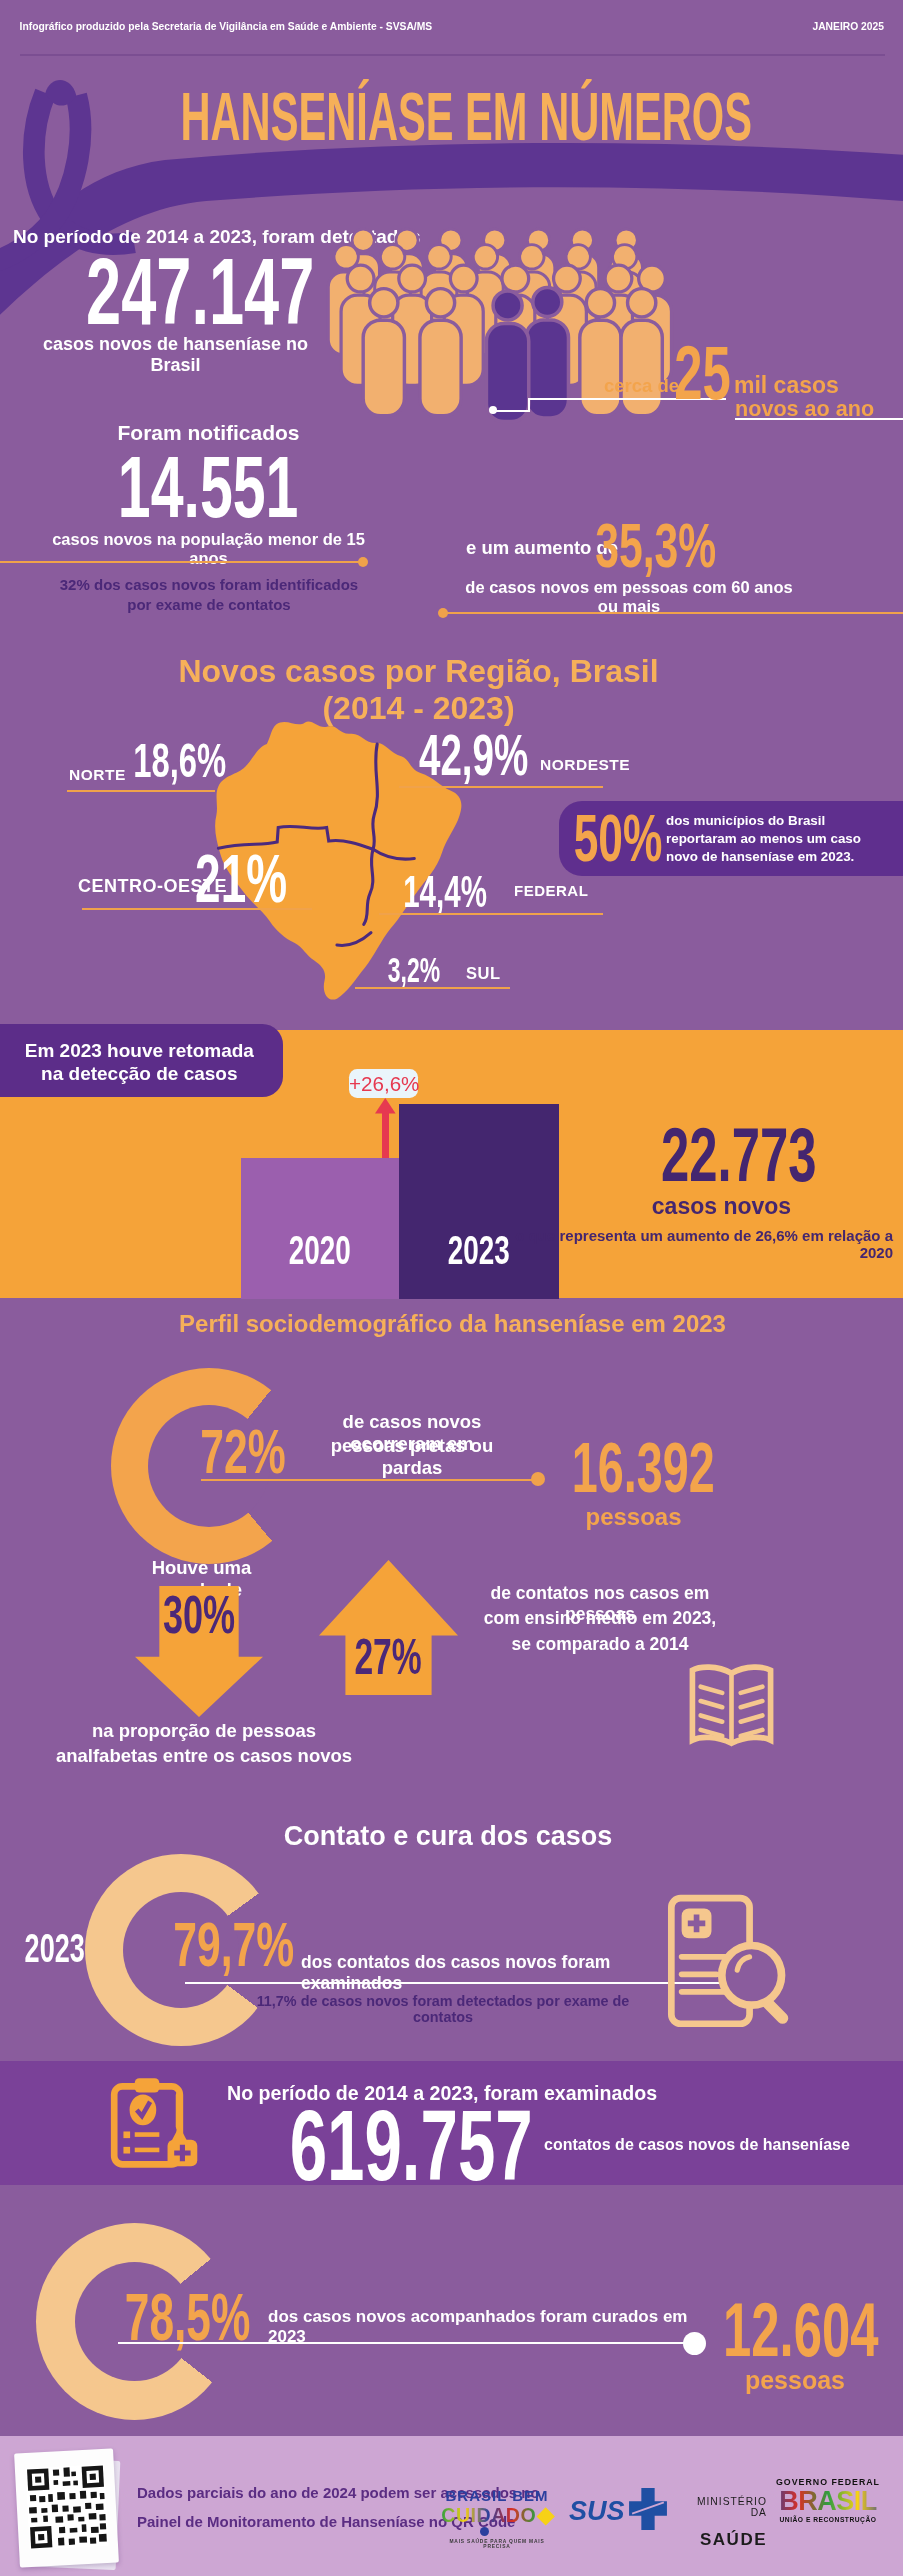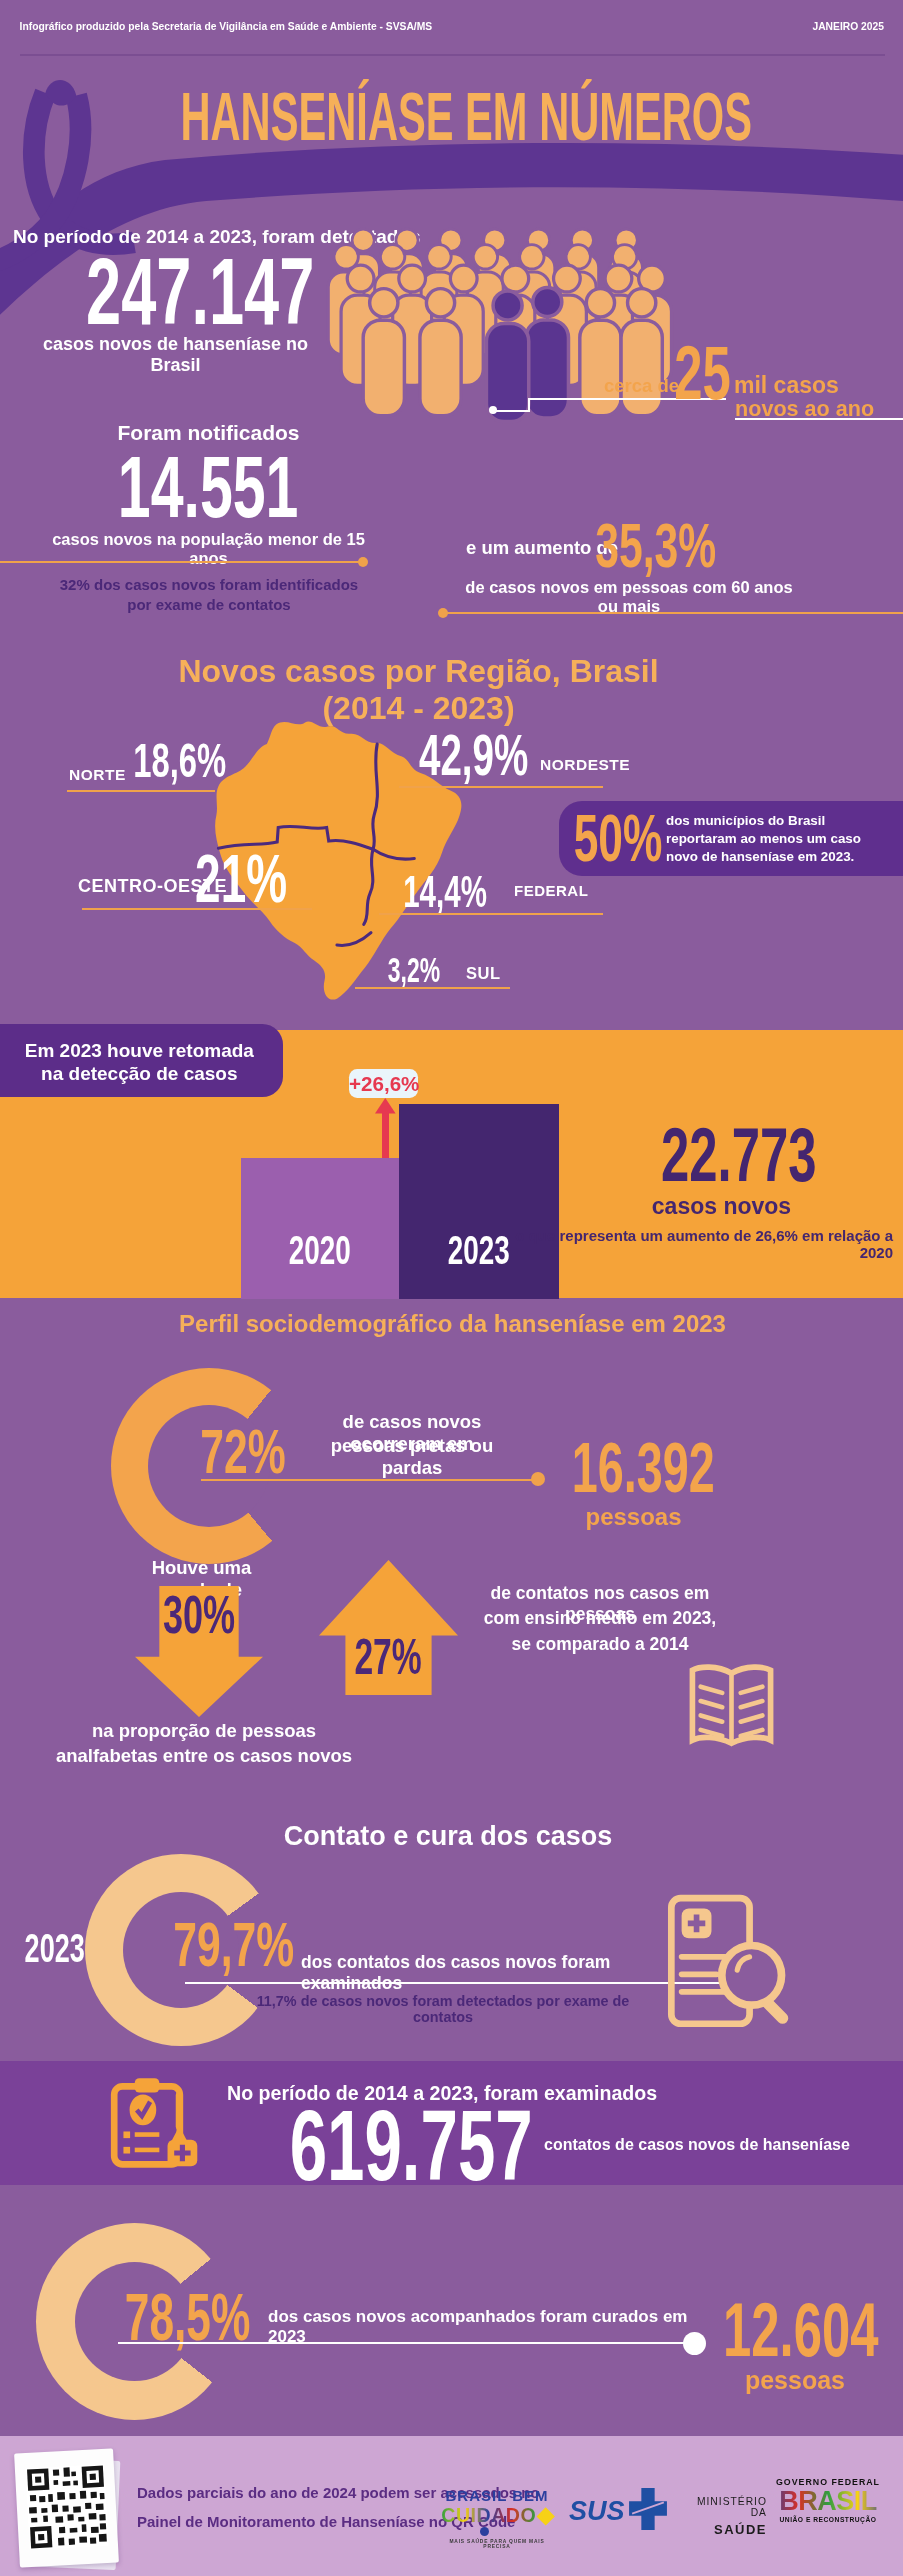--- a/index.html
+++ b/index.html
@@ -32,21 +32,21 @@
   #c72::after{inset:37px}
   #c797{left:85px;top:1854px;width:192px;height:192px;background:conic-gradient(from 127deg,var(--tan) 0 79.7%,transparent 0)}
   #c797::after{inset:38px}
   #c785{left:36px;top:2223px;width:197px;height:197px;background:conic-gradient(from 128deg,var(--tan) 0 78.5%,transparent 0)}
   #c785::after{inset:39px}
   .arrowdn{position:absolute;left:135px;top:1586px;width:128px;height:131px;background:var(--orange);
     clip-path:polygon(19% 0,81% 0,81% 54%,100% 54%,50% 100%,0 54%,19% 54%)}
   .arrowup{position:absolute;left:319px;top:1560px;width:139px;height:135px;background:var(--orange);
     clip-path:polygon(50% 0,100% 56%,81% 56%,81% 100%,19% 100%,19% 56%,0 56%)}
   .badge{position:absolute;left:349px;top:1069px;width:69px;height:29px;background:var(--badge);
-    border-radius:8.2px;color:var(--red);font-weight:bold;font-size:20.6px;line-height:29px;text-align:center}
+    border-radius:8.2px;color:var(--red);font-weight:normal;font-size:20.6px;line-height:29px;text-align:center}
   .gradtext{background:linear-gradient(90deg,#2f9e41,#f7d117,#2b3f9e,#d93025,#2f9e41);
     -webkit-background-clip:text;background-clip:text;color:transparent}
   .gradtext2{background:linear-gradient(90deg,#2b3f9e,#d93025,#2f9e41,#f7d117,#2b3f9e);
     -webkit-background-clip:text;background-clip:text;color:transparent}
 </style>
 </head>
 <body>
 
 <div id="page">
 
@@ -370,21 +370,21 @@
   <div class="abs" style="left:569px;top:2496px">
     <span class="b" style="font-size:27px;color:#1f4fa3;font-style:italic">SUS</span>
   </div>
   <svg class="abs" style="left:628px;top:2487px" width="40" height="44" viewBox="0 0 78 86">
     <path d="M 26,2 L 52,2 L 52,28 L 76,28 L 76,56 L 52,56 L 52,84 L 26,84 L 26,56 L 2,56 L 2,28 L 26,28 Z" fill="#1f4fa3"></path>
     <path d="M 8,52 L 70,30" stroke="#cda6d3" stroke-width="4"></path>
   </svg>
 
   <div class="abs rgt" style="left:685px;top:2496px;width:82px">
     <div style="font-size:10.3px;color:#1c1c1c;letter-spacing:1px">MINISTÉRIO DA</div>
-    <div class="b" style="font-size:13px;color:#1c1c1c;letter-spacing:1.5px;margin-top:4px">SAÚDE</div>
+    <div class="b" style="font-size:17px;color:#1c1c1c;letter-spacing:1.5px;margin-top:12px">SAÚDE</div>
   </div>
 
   <div class="abs ctr" style="left:769px;top:2477px;width:118px">
     <div class="b" style="font-size:8.8px;color:#111;letter-spacing:1px">GOVERNO FEDERAL</div>
     <div class="b gradtext2" style="font-size:27px;line-height:29px;letter-spacing:-0.5px">BRASIL</div>
     <div class="b" style="font-size:6.7px;color:#111;letter-spacing:0.5px">UNIÃO E RECONSTRUÇÃO</div>
   </div>
 
 </div>
 

